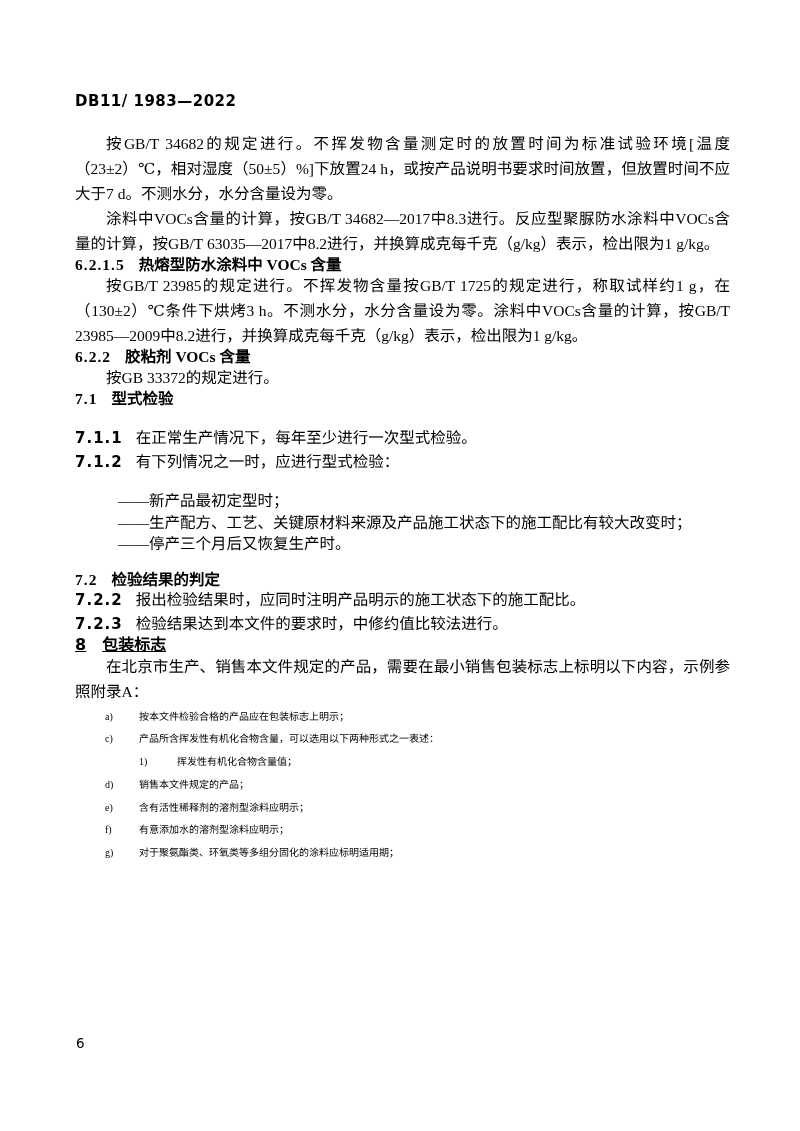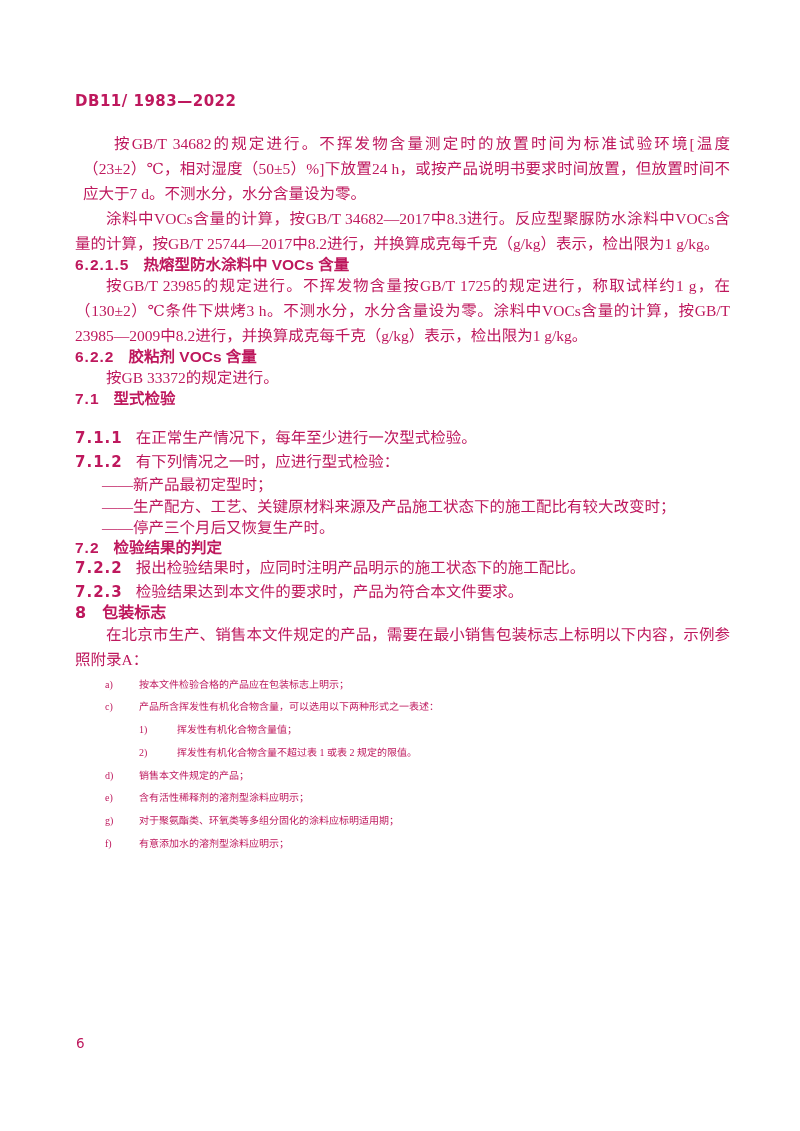--- a/index.html
+++ b/index.html
@@ -7,21 +7,21 @@
     padding: 0;
     background: #ffffff;
   }
   .page {
     position: relative;
     width: 800px;
     height: 1131px;
     margin: 0 auto;
     background: #ffffff;
     overflow: hidden;
-    color: #be185d;
+    color: #000000;
     font-family: "Liberation Serif", "DejaVu Serif", serif;
   }
   .content {
     position: absolute;
     left: 75px;
     right: 70px;
     top: 93px;
   }
   .doc-number {
     font-family: "DejaVu Sans", "Liberation Sans", sans-serif;
@@ -30,23 +30,23 @@
     letter-spacing: 0.5px;
     line-height: 16px;
   }
   p.para {
     font-size: 15.5px;
     line-height: 25px;
     margin: 0;
     text-indent: 2em;
     text-align: justify;
   }
-  p.para.first { margin-top: 22px; margin-left: 8px; }
+  p.para.first { margin-top: 22px; }
   h3.clause-head {
-    font-family: Liberation Sans, sans-serif;
+    font-family: Liberation Serif, serif;
     font-weight: bold;
     font-size: 15.5px;
     line-height: 17px;
     margin: 0;
   }
   h3.clause-head .num { margin-right: 14px; letter-spacing: 1px; }
   h2.sec-head {
     font-family: "DejaVu Sans", "Liberation Sans", sans-serif;
     font-weight: bold;
     font-size: 16px;
@@ -60,21 +60,21 @@
     margin: 0;
     text-align: justify;
   }
   .clause-line .cnum {
     font-family: "DejaVu Sans", "Liberation Sans", sans-serif;
     font-weight: bold;
     font-size: 15px;
     margin-right: 13px;
     letter-spacing: 1px;
   }
-  .dash-list { margin: 0; }
+  .dash-list { margin: 16px; }
   .dash-list p {
     font-size: 15.5px;
     line-height: 21.5px;
     margin: 0;
     padding-left: 27px;
     text-align: justify;
   }
   .abc-list { margin: 0; }
   .abc-item {
     font-size: 10px;
@@ -106,34 +106,34 @@
   .mt-p2   { margin-top: 0px; }
   .mt-6215 { margin-top: 17px; }
   .mt-p3   { margin-top: 15px; }
   .mt-622  { margin-top: 21px; }
   .mt-p4   { margin-top: 13px; }
   .mt-7    { margin-top: 35px; }
   .mt-71   { margin-top: 27px; }
   .mt-711  { margin-top: 19px; }
   .mt-72   { margin-top: 19px; }
   .mt-721  { margin-top: 15px; }
-  .mt-8    { margin-top: 32px; }
+  .mt-8    { margin-top: 32px; text-decoration: underline; }
   .mt-8p   { margin-top: 23px; }
   .mt-list { margin-top: 2px; }
 </style>
 </head>
 <body>
 
 <div class="page">
   <div class="content">
 
     <div class="doc-number">DB11/ 1983—2022</div>
 
     <p class="para first">按GB/T 34682的规定进行。不挥发物含量测定时的放置时间为标准试验环境[温度（23±2）℃，相对湿度（50±5）%]下放置24 h，或按产品说明书要求时间放置，但放置时间不应大于7 d。不测水分，水分含量设为零。</p>
-    <p class="para mt-p2">涂料中VOCs含量的计算，按GB/T 34682—2017中8.3进行。反应型聚脲防水涂料中VOCs含量的计算，按GB/T 25744—2017中8.2进行，并换算成克每千克（g/kg）表示，检出限为1 g/kg。</p>
+    <p class="para mt-p2">涂料中VOCs含量的计算，按GB/T 34682—2017中8.3进行。反应型聚脲防水涂料中VOCs含量的计算，按GB/T 63035—2017中8.2进行，并换算成克每千克（g/kg）表示，检出限为1 g/kg。</p>
 
     <h3 class="clause-head mt-6215"><span class="num">6.2.1.5</span><span>热熔型防水涂料中 VOCs 含量</span></h3>
 
     <p class="para mt-p3">按GB/T 23985的规定进行。不挥发物含量按GB/T 1725的规定进行，称取试样约1 g，在（130±2）℃条件下烘烤3 h。不测水分，水分含量设为零。涂料中VOCs含量的计算，按GB/T 23985—2009中8.2进行，并换算成克每千克（g/kg）表示，检出限为1 g/kg。</p>
 
     <h3 class="clause-head mt-622"><span class="num">6.2.2</span><span>胶粘剂 VOCs 含量</span></h3>
 
     <p class="para mt-p4">按GB 33372的规定进行。</p>
 
 
@@ -144,33 +144,32 @@
 
     <div class="dash-list">
       <p>——新产品最初定型时；</p>
       <p>——生产配方、工艺、关键原材料来源及产品施工状态下的施工配比有较大改变时；</p>
       <p>——停产三个月后又恢复生产时。</p>
     </div>
 
     <h3 class="clause-head mt-72"><span class="num">7.2</span><span>检验结果的判定</span></h3>
 
     <p class="clause-line"><span class="cnum">7.2.2</span><span>报出检验结果时，应同时注明产品明示的施工状态下的施工配比。</span></p>
-    <p class="clause-line"><span class="cnum">7.2.3</span><span>检验结果达到本文件的要求时，产品为符合本文件要求。</span></p>
+    <p class="clause-line"><span class="cnum">7.2.3</span><span>检验结果达到本文件的要求时，中修约值比较法进行。</span></p>
 
     <h2 class="sec-head mt-8"><span class="num">8</span><span>包装标志</span></h2>
 
     <p class="para mt-8p">在北京市生产、销售本文件规定的产品，需要在最小销售包装标志上标明以下内容，示例参照附录A：</p>
 
     <div class="abc-list mt-list">
       <p class="abc-item"><span class="label">a)</span><span>按本文件检验合格的产品应在包装标志上明示；</span></p>
       <p class="abc-item"><span class="label">c)</span><span>产品所含挥发性有机化合物含量，可以选用以下两种形式之一表述：</span></p>
       <p class="abc-item sub"><span class="label">1)</span><span>挥发性有机化合物含量值；</span></p>
-      <p class="abc-item sub"><span class="label">2)</span><span>挥发性有机化合物含量不超过表 1 或表 2 规定的限值。</span></p>
       <p class="abc-item"><span class="label">d)</span><span>销售本文件规定的产品；</span></p>
       <p class="abc-item"><span class="label">e)</span><span>含有活性稀释剂的溶剂型涂料应明示；</span></p>
+      <p class="abc-item"><span class="label">f)</span><span>有意添加水的溶剂型涂料应明示；</span></p>
       <p class="abc-item"><span class="label">g)</span><span>对于聚氨酯类、环氧类等多组分固化的涂料应标明适用期；</span></p>
-      <p class="abc-item"><span class="label">f)</span><span>有意添加水的溶剂型涂料应明示；</span></p>
     </div>
 
   </div>
 
   <div class="page-number">6</div>
 </div>
 
 </body></html>

